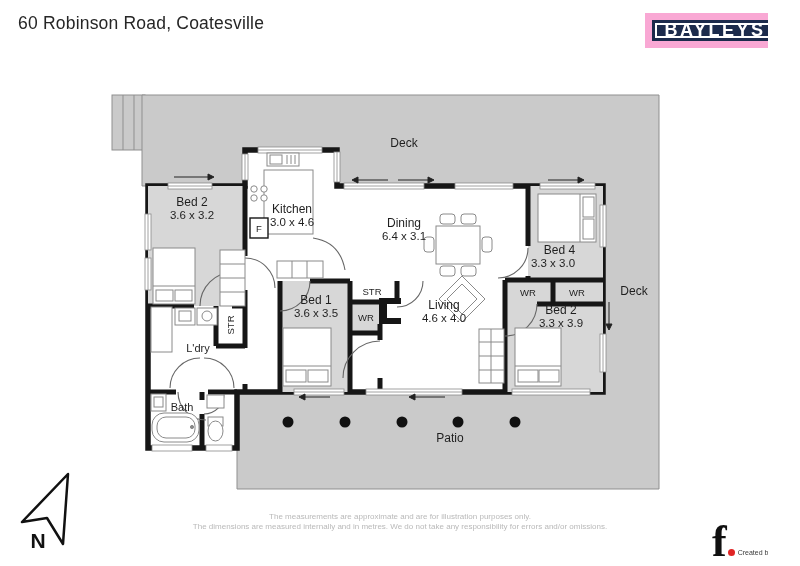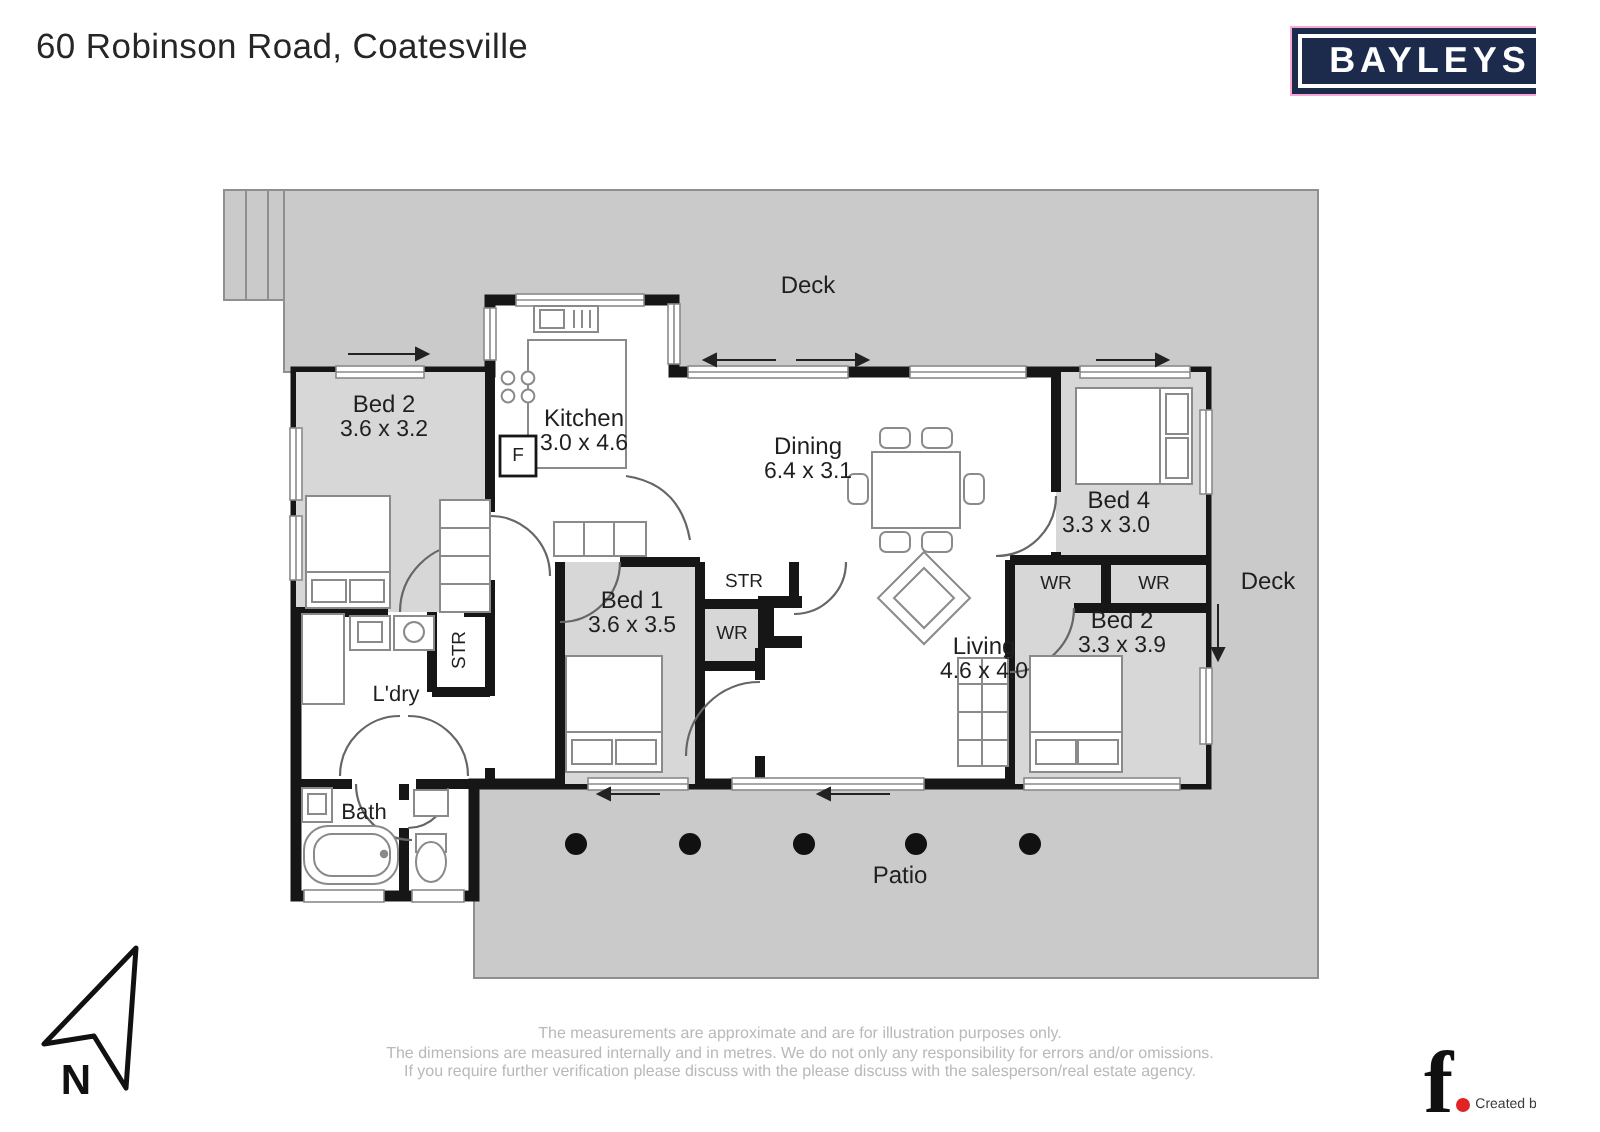--- a/index.html
+++ b/index.html
@@ -2,21 +2,21 @@
 <html style="--navy: #1c2b4c; --red: #e02424;"><head>
 <meta charset="utf-8">
 <style>
   html,body{margin:0;padding:0;background:#fff;}
   .screen{position:relative;width:768px;height:566px;background:#fff;overflow:hidden;
           font-family:"Liberation Sans", sans-serif;}
   .abs{position:absolute;}
   
   .page-title{left:18px;top:13px;font-size:17.5px;font-weight:500;color:#262626;letter-spacing:.2px;}
   .bayleys{left:645px;top:13px;width:140px;height:35px;background:var(--navy);
-           border:1px solid #f9a8d4;box-sizing:border-box;}
+           border:7px solid #f9a8d4;box-sizing:border-box;}
   .bayleys-inner{position:absolute;left:3px;top:3px;right:3px;bottom:3px;border:2px solid #fff;
            display:flex;align-items:center;justify-content:center;color:#fff;font-weight:bold;
            font-size:18px;letter-spacing:2.5px;}
   
   svg.plan{position:absolute;left:0;top:0;}
   
   .label{position:absolute;transform:translate(-50%,-50%);color:#1f1f1f;text-align:center;
          white-space:nowrap;line-height:13px;}
   .label.area{font-size:12px;}
   .label.room .l-name{font-size:12px;display:block;}
@@ -328,40 +328,39 @@
         <span class="l-sub">3.3 x 3.0</span>
       </div>
       <div class="label room" style="left: 561px; top: 317px;">
         <span class="l-name">Bed 2</span>
         <span class="l-sub">3.3 x 3.9</span>
       </div>
       <div class="label room" style="left: 316px; top: 307px;">
         <span class="l-name">Bed 1</span>
         <span class="l-sub">3.6 x 3.5</span>
       </div>
-      <div class="label room" style="left: 444px; top: 330px; margin-left: 48px;">
+      <div class="label room" style="left: 444px; top: 312px;">
         <span class="l-name">Living</span>
         <span class="l-sub">4.6 x 4.0</span>
       </div>
       <div class="label room-s" style="left: 198px; top: 348px;"><span class="l-name">L'dry</span></div>
       <div class="label room-s" style="left: 182px; top: 407px;"><span class="l-name">Bath</span></div>
       <div class="label tiny" style="left: 372px; top: 291px;"><span class="l-name">STR</span></div>
       <div class="label tiny" style="left: 366px; top: 317px;"><span class="l-name">WR</span></div>
       <div class="label tiny rot" style="left: 230px; top: 325px;"><span class="l-name">STR</span></div>
       <div class="label tiny" style="left: 528px; top: 292px;"><span class="l-name">WR</span></div>
       <div class="label tiny" style="left: 577px; top: 292px;"><span class="l-name">WR</span></div>
       <div class="label tiny" style="left: 259px; top: 228px;"><span class="l-name">F</span></div>
     </div>
 
   <div class="abs north-n">N</div>
 
   <div class="abs disclaimer">
     <div class="d-line">The measurements are approximate and are for illustration purposes only.</div>
-    <div class="d-line">The dimensions are measured internally and in metres. We do not only any responsibility for errors and/or omissions.</div>
-    <div class="d-line">If you require further verification please discuss with the please discuss with the salesperson/real estate agency.</div>
+    <div class="d-line">The dimensions are measured internally and in metres. We do not take any responsibility for errors and/or omissions.</div>
   </div>
 
   <div class="abs fabit">
     <span class="f-letter">f</span>
     <span class="f-dot"></span>
     <span class="f-credit">Created by Fabit</span>
   </div>
 
 </div>
 

